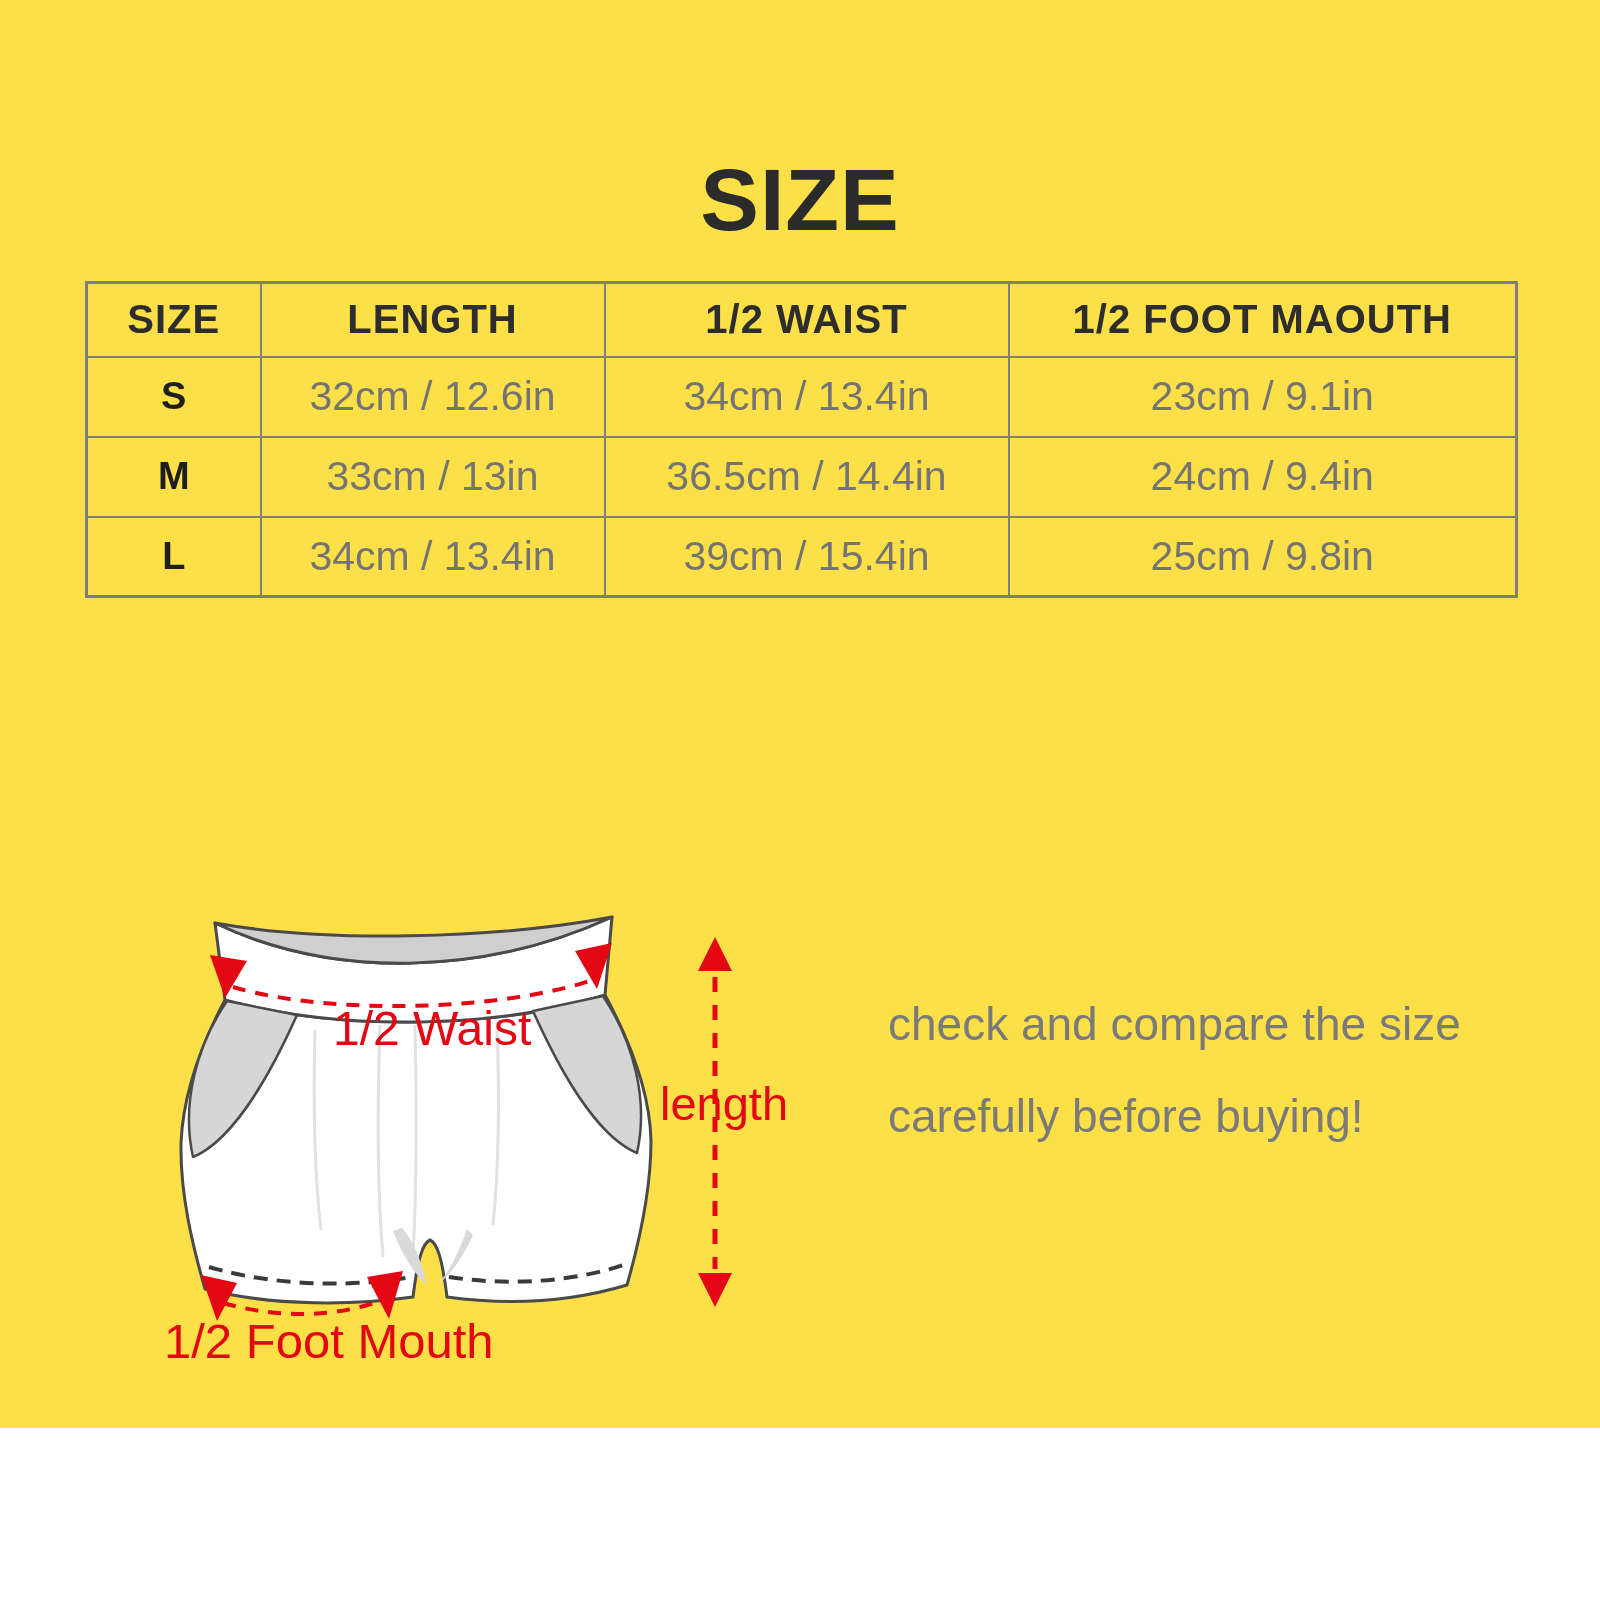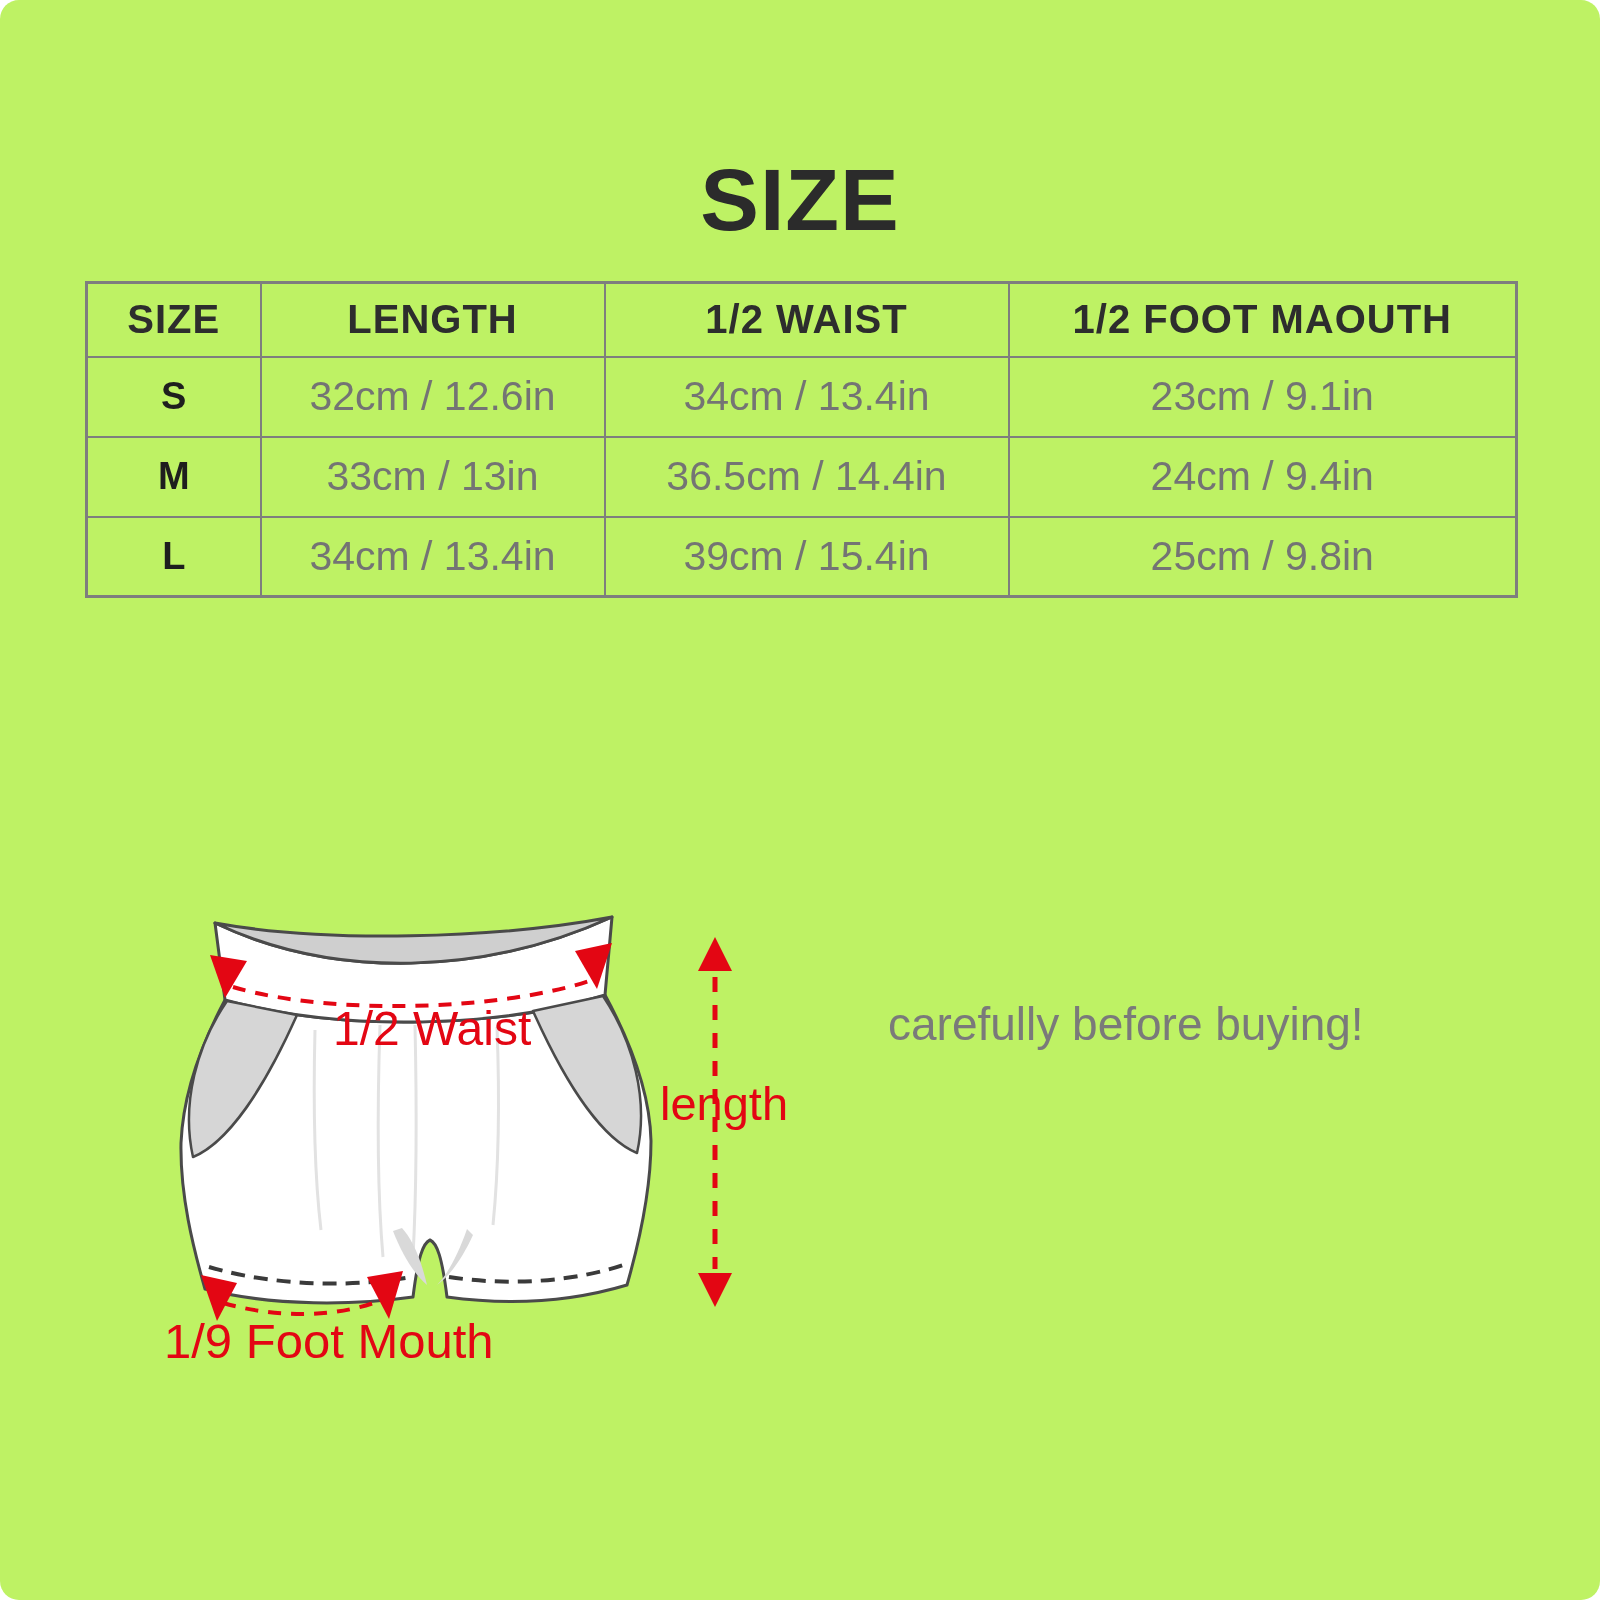--- a/index.html
+++ b/index.html
@@ -1,18 +1,18 @@
 <!DOCTYPE html>
 <html style="--accent: #e30613; --table_border: #7e7e7e; --value_text: #747474; --note_text: #7a7a7a;"><head>
 <meta charset="utf-8">
 <style>
   html,body{margin:0;padding:0;background:#ffffff;}
   .canvas{
-    position:relative;width:1600px;height:1600px;background:#bef264;
-    font-family:"Liberation Sans", sans-serif;overflow:hidden;border-radius:19px;
+    position:relative;width:1600px;height:1428px;background:#fde047;
+    font-family:"Liberation Sans", sans-serif;overflow:hidden;
   }
   .page-title{
     position:absolute;top:156px;left:0;right:0;margin:0;
     text-align:center;font-size:88px;line-height:1;font-weight:bold;
     color:#2b2b2b;letter-spacing:1px;
   }
   table.size-table{
     position:absolute;left:85px;top:281px;width:1430px;
     border-collapse:collapse;table-layout:fixed;
     border:3px solid #7e7e7e;
@@ -140,19 +140,20 @@
     <path class="r-dash-v" d="M 550,82 L 550,374"></path>
     <polygon class="r-arrow" points="550,412 533,378 567,378"></polygon>
 
     <path class="r-dash" d="M 58,408 C 115,424 172,422 214,406"></path>
     <polygon class="r-arrow" points="36,380 72,388 52,426"></polygon>
     <polygon class="r-arrow" points="202,382 238,376 224,424"></polygon>
   </svg>
 
   <div class="red-label waist-label">1/2 Waist</div>
   <div class="red-label length-label">length</div>
-  <div class="red-label foot-label">1/9 Foot Mouth</div>
+  <div class="red-label foot-label">1/2 Foot Mouth</div>
 
   <div class="note">
+    <div>check and compare the size</div>
     <div>carefully before buying!</div>
   </div>
 
 </div>
 
 </body></html>

